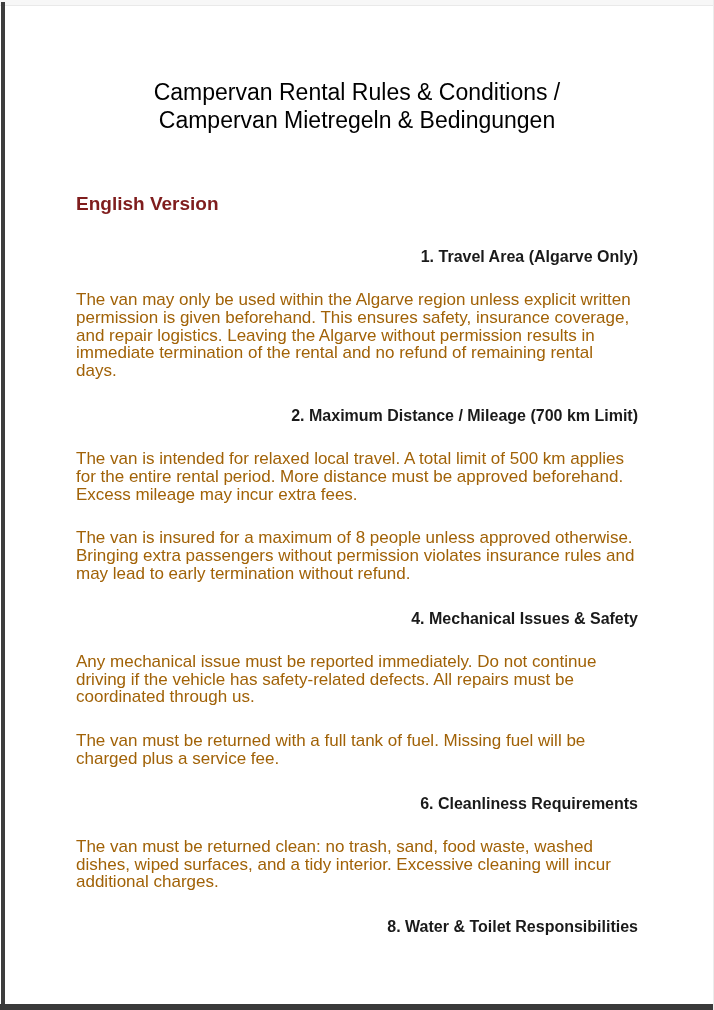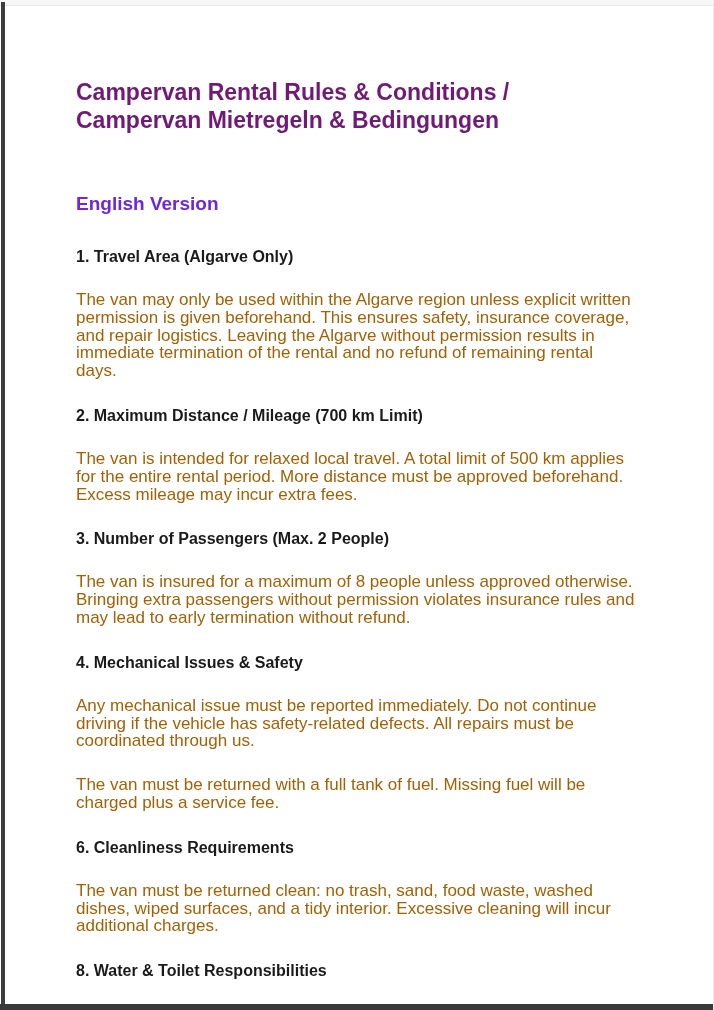--- a/index.html
+++ b/index.html
@@ -32,40 +32,41 @@
   .edge-right {
     position: absolute; right: 0; top: 0; bottom: 0;
     width: 1px; background: #ececec;
   }
   .content {
     position: absolute;
     inset: 0;
     padding: 78px 76px 0 76px;
   }
   .doc-title {
-    text-align: left;
+    text-align: center;
     font-size: 23px;
     line-height: 28px;
-    font-weight: 700;
-    color: #701a75;
+    font-weight: 400;
+    color: #000000;
   }
   .lang-heading {
     margin-top: 59px;
     font-size: 19px;
     line-height: 21px;
     font-weight: 700;
-    color: #6d28d9;
+    color: #7f1d1d;
   }
   .section { margin-top: 26px; }
   .section.first { margin-top: 33px; }
   .section h3 {
     font-size: 16px;
     line-height: 19px;
     font-weight: 700;
     color: #1a1a1a;
+    text-align: right;
   }
   .section p {
     margin-top: 25px;
     font-size: 17px;
     line-height: 17.8px;
     color: #a16207;
   }
 </style>
 </head>
 <body>
@@ -85,21 +86,20 @@
       <h3>1. Travel Area (Algarve Only)</h3>
       <p>The van may only be used within the Algarve region unless explicit written permission is given beforehand. This ensures safety, insurance coverage, and repair logistics. Leaving the Algarve without permission results in immediate termination of the rental and no refund of remaining rental days.</p>
     </div>
 
     <div class="section">
       <h3>2. Maximum Distance / Mileage (700 km Limit)</h3>
       <p>The van is intended for relaxed local travel. A total limit of 500 km applies for the entire rental period. More distance must be approved beforehand. Excess mileage may incur extra fees.</p>
     </div>
 
     <div class="section">
-      <h3>3. Number of Passengers (Max. 2 People)</h3>
       <p>The van is insured for a maximum of 8 people unless approved otherwise. Bringing extra passengers without permission violates insurance rules and may lead to early termination without refund.</p>
     </div>
 
     <div class="section">
       <h3>4. Mechanical Issues &amp; Safety</h3>
       <p>Any mechanical issue must be reported immediately. Do not continue driving if the vehicle has safety-related defects. All repairs must be coordinated through us.</p>
     </div>
 
 
     <div class="section">

